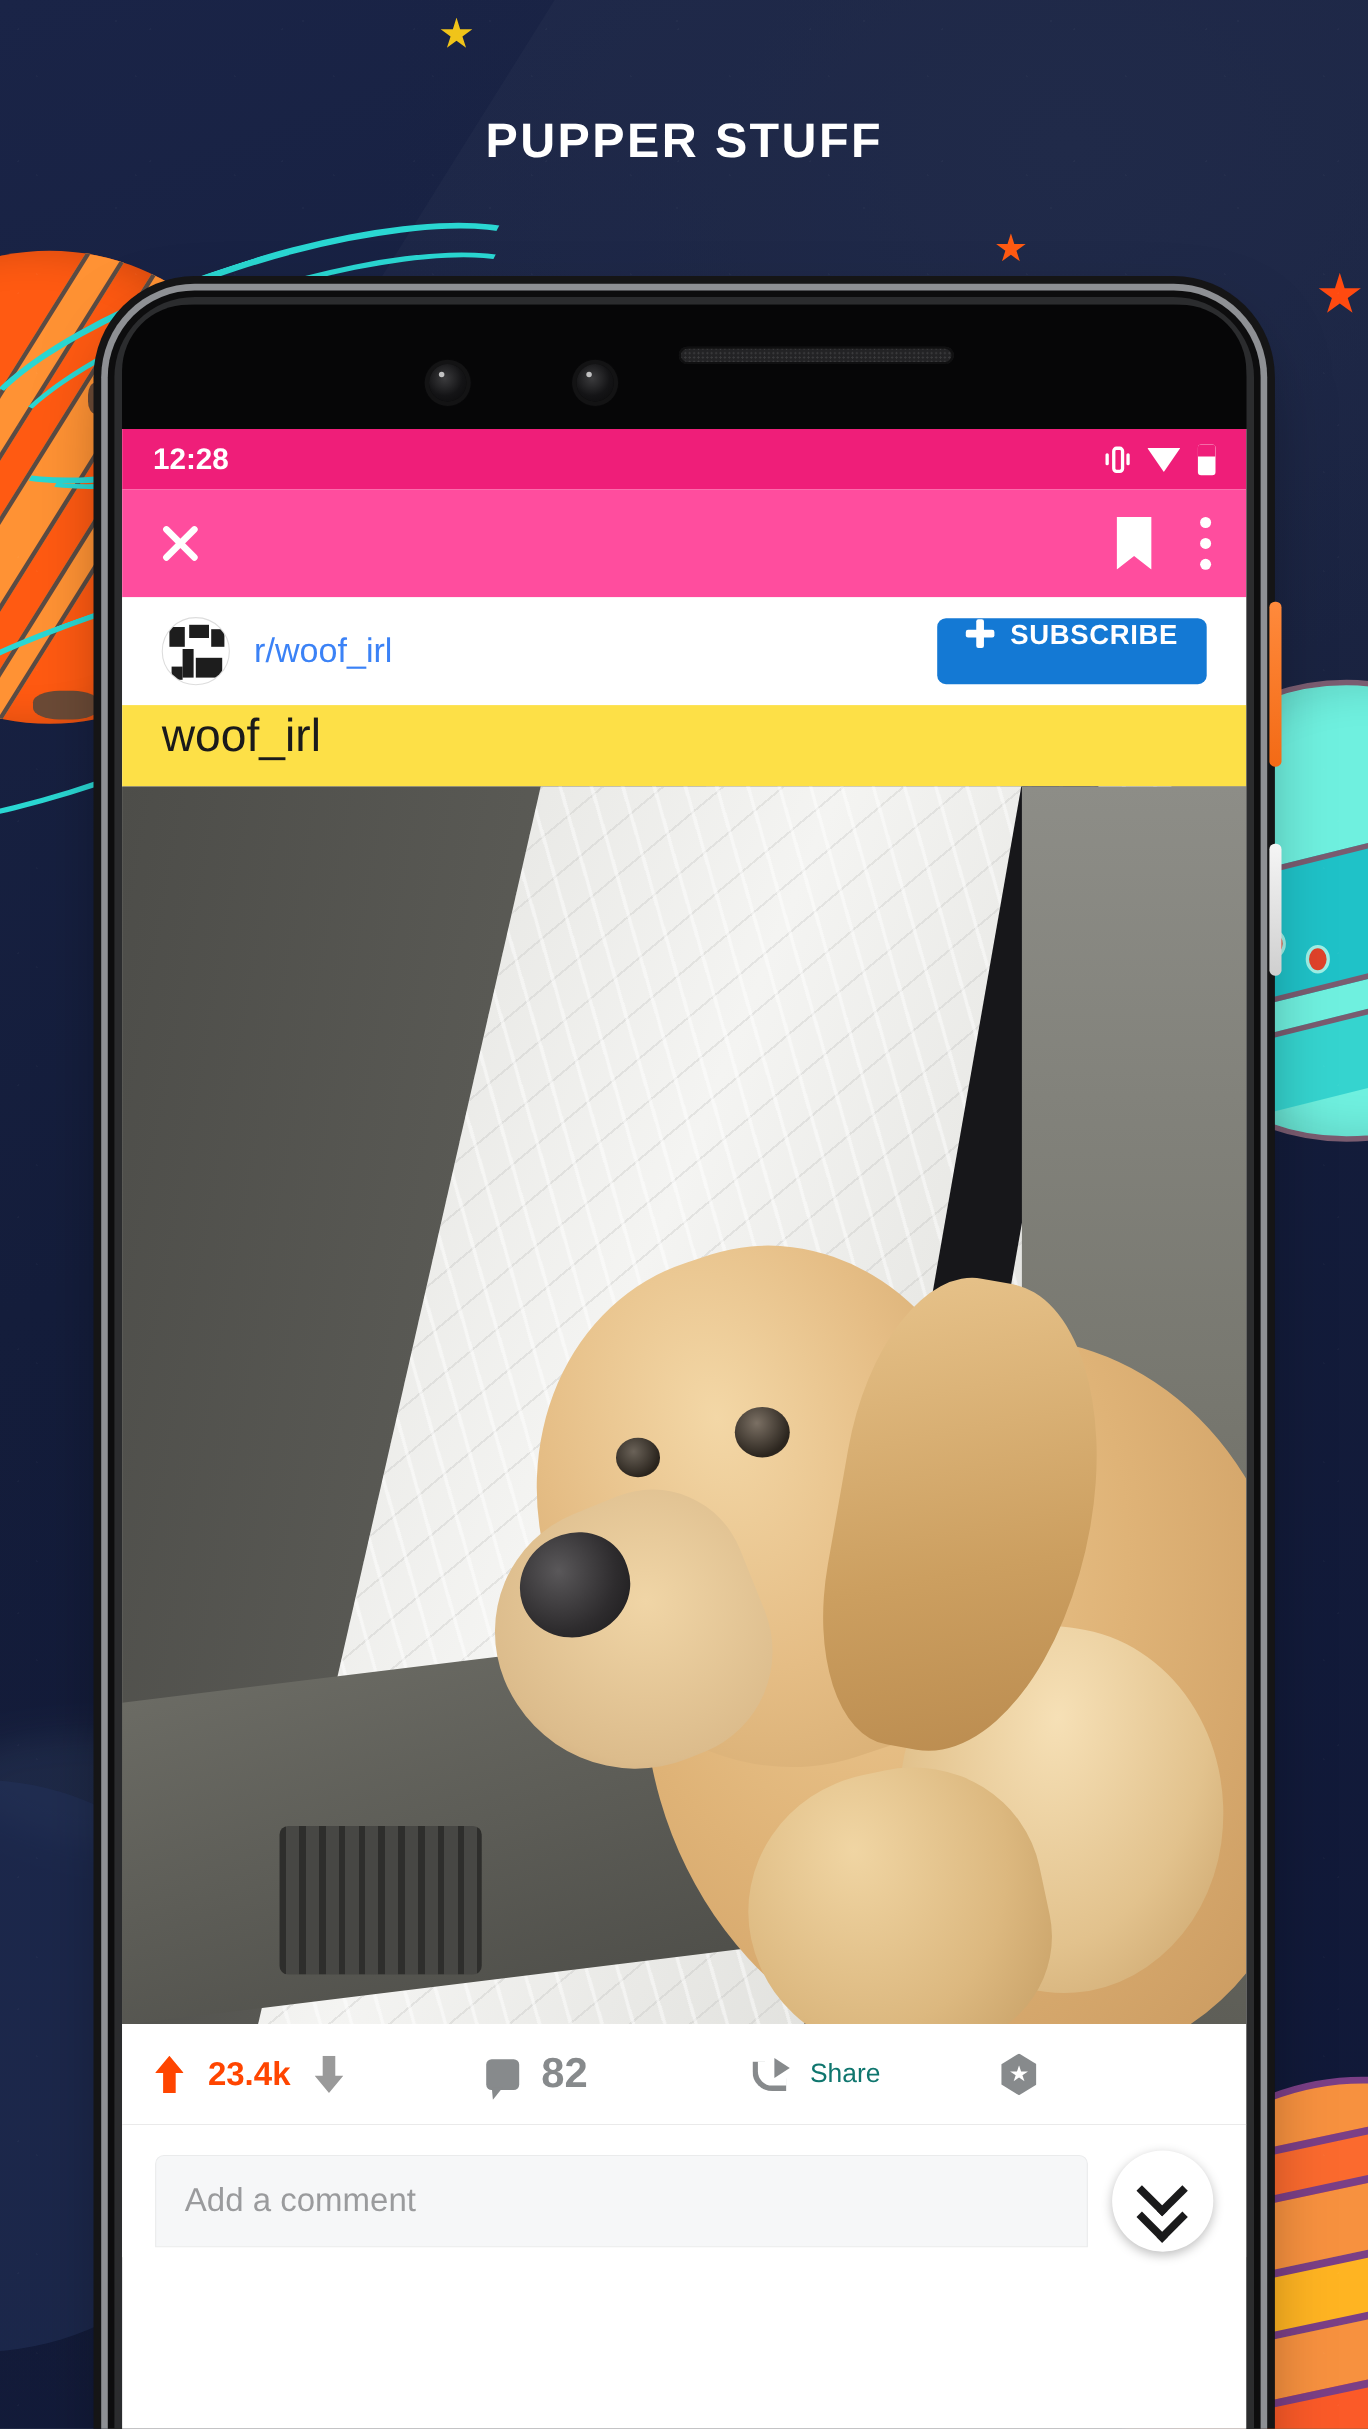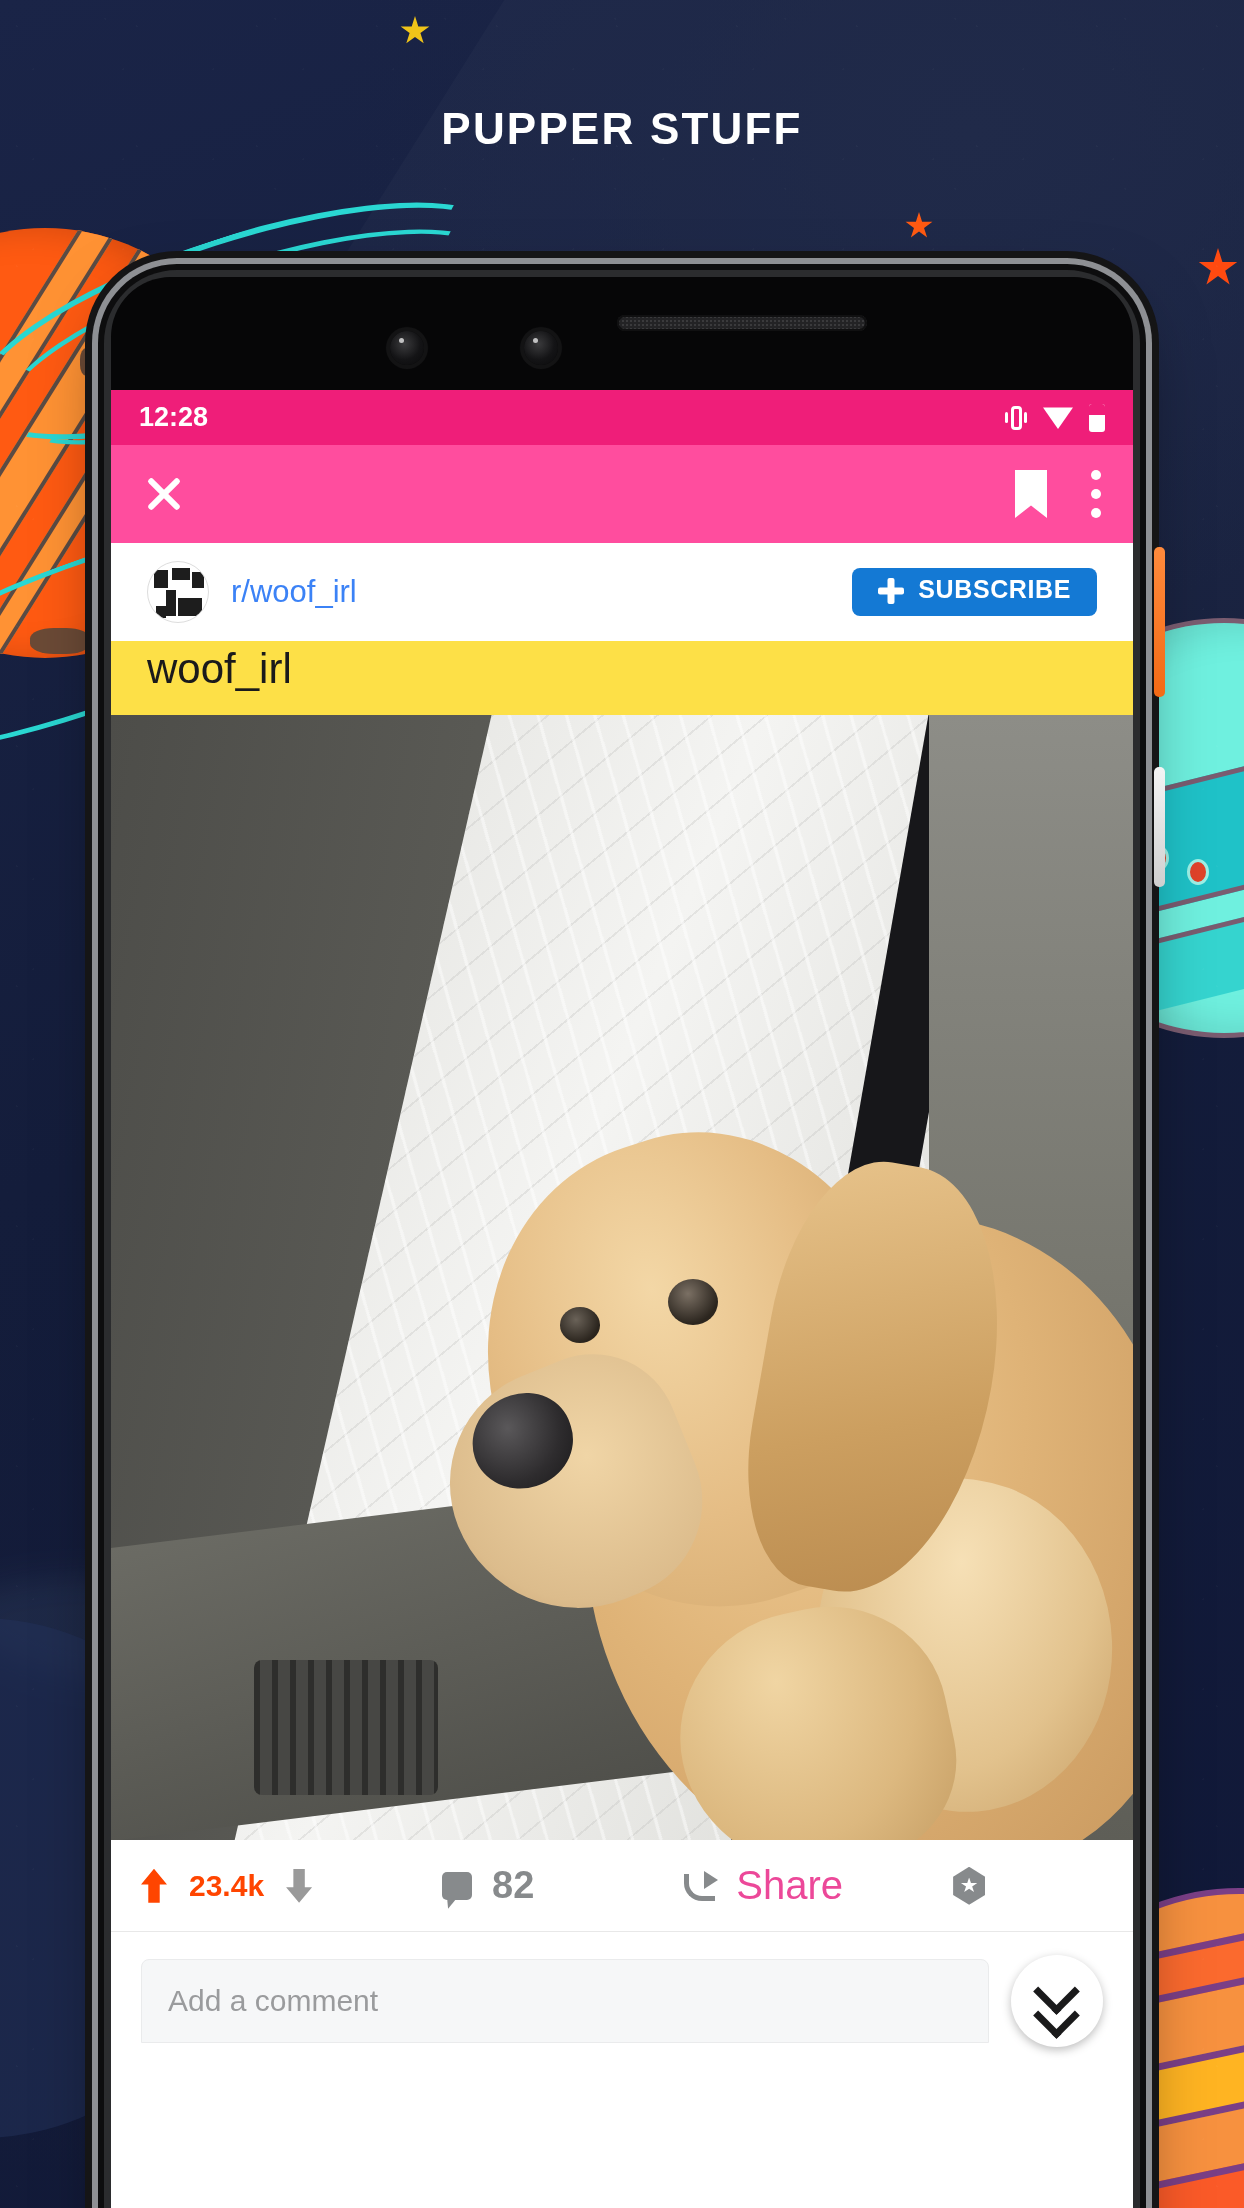--- a/index.html
+++ b/index.html
@@ -241,21 +241,21 @@
     background:#fff; border:1px solid #ddd; position:relative; flex:none;
   }
   #subreddit-avatar .ink{
     position:absolute; background:#1d1d1d;
   }
   #subreddit-name{
     margin-left:22px; font-size:31px; color:#3b82f6; flex:1;
   }
   #subscribe-button{
     background:#1479d4; color:#fff; border:none; border-radius:8px;
-    height:48px; padding:12px 26px; display:flex; align-items:flex-end; gap:14px;
+    height:60px; padding:1px 26px; display:flex; align-items:flex-start; gap:14px;
     font-size:25px; font-weight:bold; letter-spacing:.6px; cursor:pointer;
   }
   #plus-icon{ position:relative; width:26px; height:26px; flex:none; }
   #plus-icon:before,#plus-icon:after{
     content:""; position:absolute; left:50%; top:50%; background:#fff; border-radius:2px;
     transform:translate(-50%,-50%);
   }
   #plus-icon:before{ width:26px; height:7px; }
   #plus-icon:after { width:7px;  height:26px; }
 
@@ -392,21 +392,21 @@
   }
   #share-icon:before{
     content:""; position:absolute; left:0; bottom:0; width:26px; height:22px;
     border:5px solid #878a8c; border-top:none; border-right:none;
     border-radius:0 0 0 18px;
   }
   #share-icon:after{
     content:""; position:absolute; right:0; top:0; width:0; height:0;
     border-left:14px solid #878a8c; border-top:9px solid transparent; border-bottom:9px solid transparent;
   }
-  #share-label{ color:#ec4899; font-size:40px; margin-left:18px; }
+  #share-label{ color:#0f766e; font-size:24px; margin-left:18px; }
   #award-icon{
     width:32px; height:38px; background:#878a8c;
     clip-path:polygon(50% 0,100% 26%,100% 74%,50% 100%,0 74%,0 26%);
     position:relative;
   }
   #award-icon:after{
     content:""; position:absolute; left:50%; top:50%; width:17px; height:16px;
     transform:translate(-50%,-52%); background:#fff;
     clip-path:polygon(50% 0%,61% 35%,98% 35%,68% 57%,79% 91%,50% 70%,21% 91%,32% 57%,2% 35%,39% 35%);
   }

